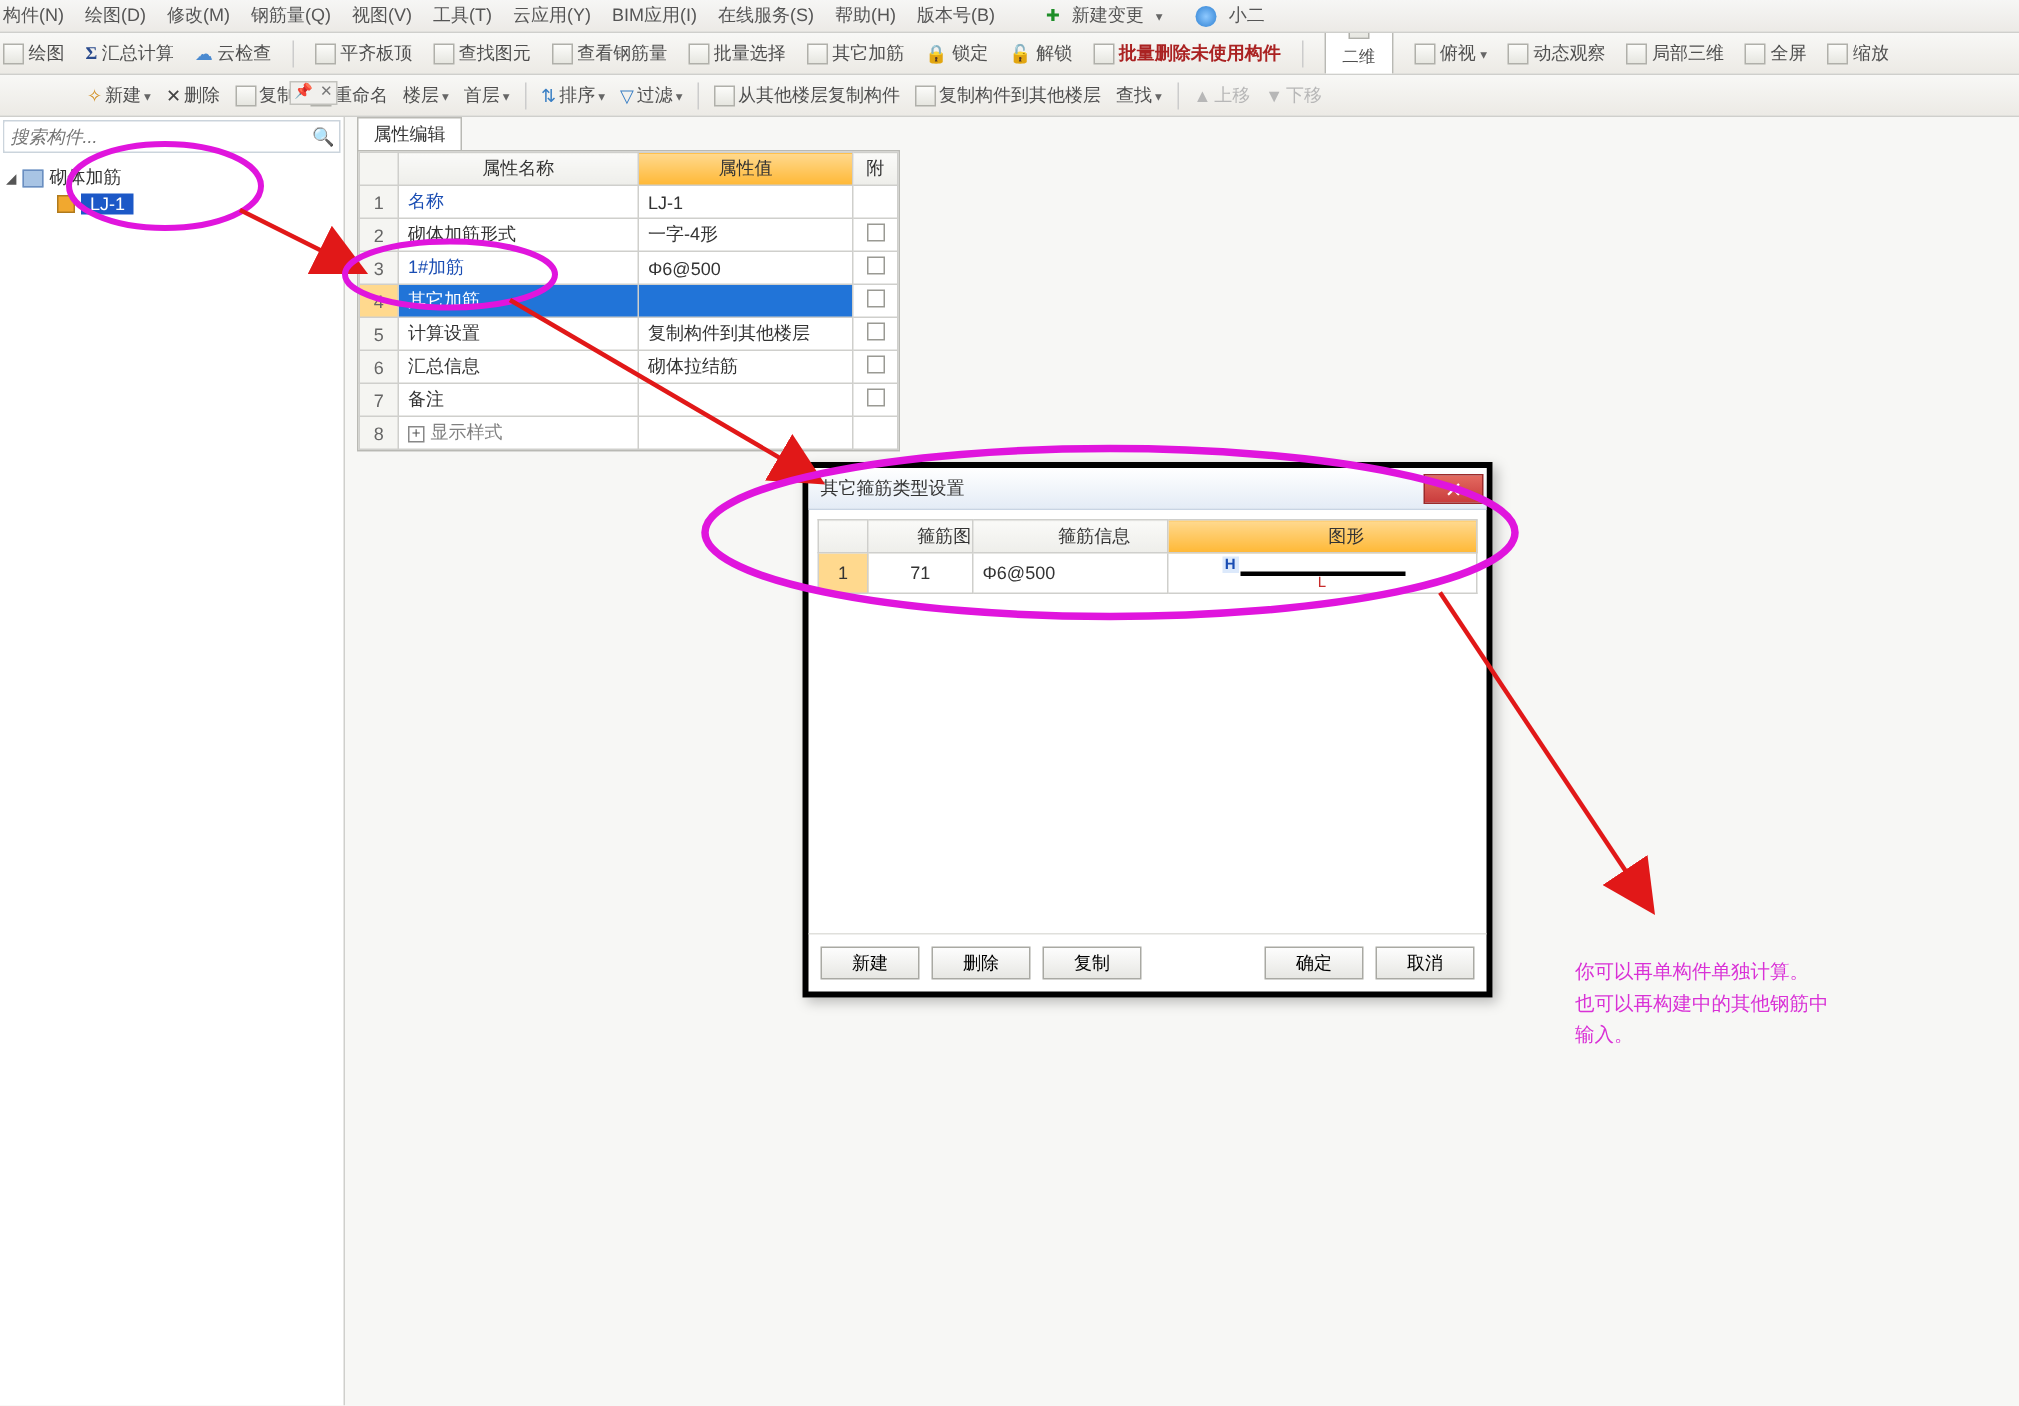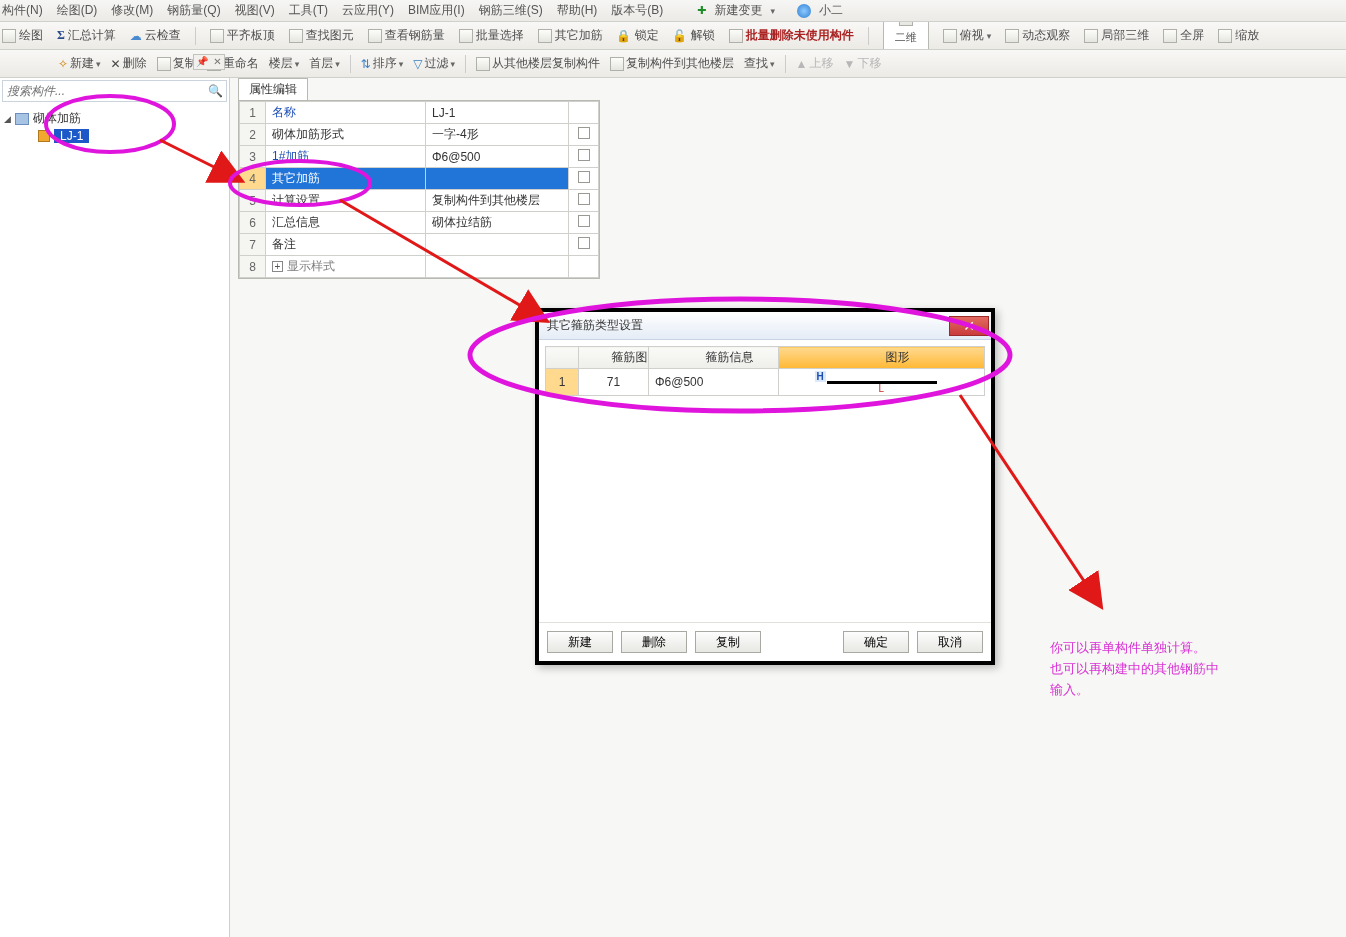--- a/index.html
+++ b/index.html
@@ -90,21 +90,21 @@
 
 <div class="menubar">
   <span>构件(N)</span>
   <span>绘图(D)</span>
   <span>修改(M)</span>
   <span>钢筋量(Q)</span>
   <span>视图(V)</span>
   <span>工具(T)</span>
   <span>云应用(Y)</span>
   <span>BIM应用(I)</span>
-  <span>钢筋三维(S)</span>
+  <span>在线服务(S)</span>
   <span>帮助(H)</span>
   <span>版本号(B)</span>
   <span style="width:6px"></span>
   <span class="extras">
     <span class="green">✚</span>
     <span>新建变更</span>
     <span style="font-size:9px;color:#666">▾</span>
     <span style="width:6px"></span>
     <span style="width:14px;height:14px;border-radius:50%;background:radial-gradient(#8ec9ff,#2b7ed1);display:inline-block;"></span>
     <span>小二</span>
@@ -271,20 +271,26 @@
   <div class="prop-tab">属性编辑</div>
   <div class="prop-grid">
     <table>
       <colgroup>
           <col style="width:26px">
           <col style="width:160px">
           <col>
           <col style="width:30px">
         </colgroup>
       <tbody>
+          <tr>
+        <th class="rownum"></th>
+        <th>属性名称</th>
+        <th class="value">属性值</th>
+        <th>附</th>
+      </tr>
       <tr>
         <td class="rownum">1</td>
         <td class="blue">名称</td>
         <td>LJ-1</td>
         <td class="chk"></td>
       </tr>
       <tr>
         <td class="rownum">2</td>
         <td>砌体加筋形式</td>
         <td>一字-4形</td>

